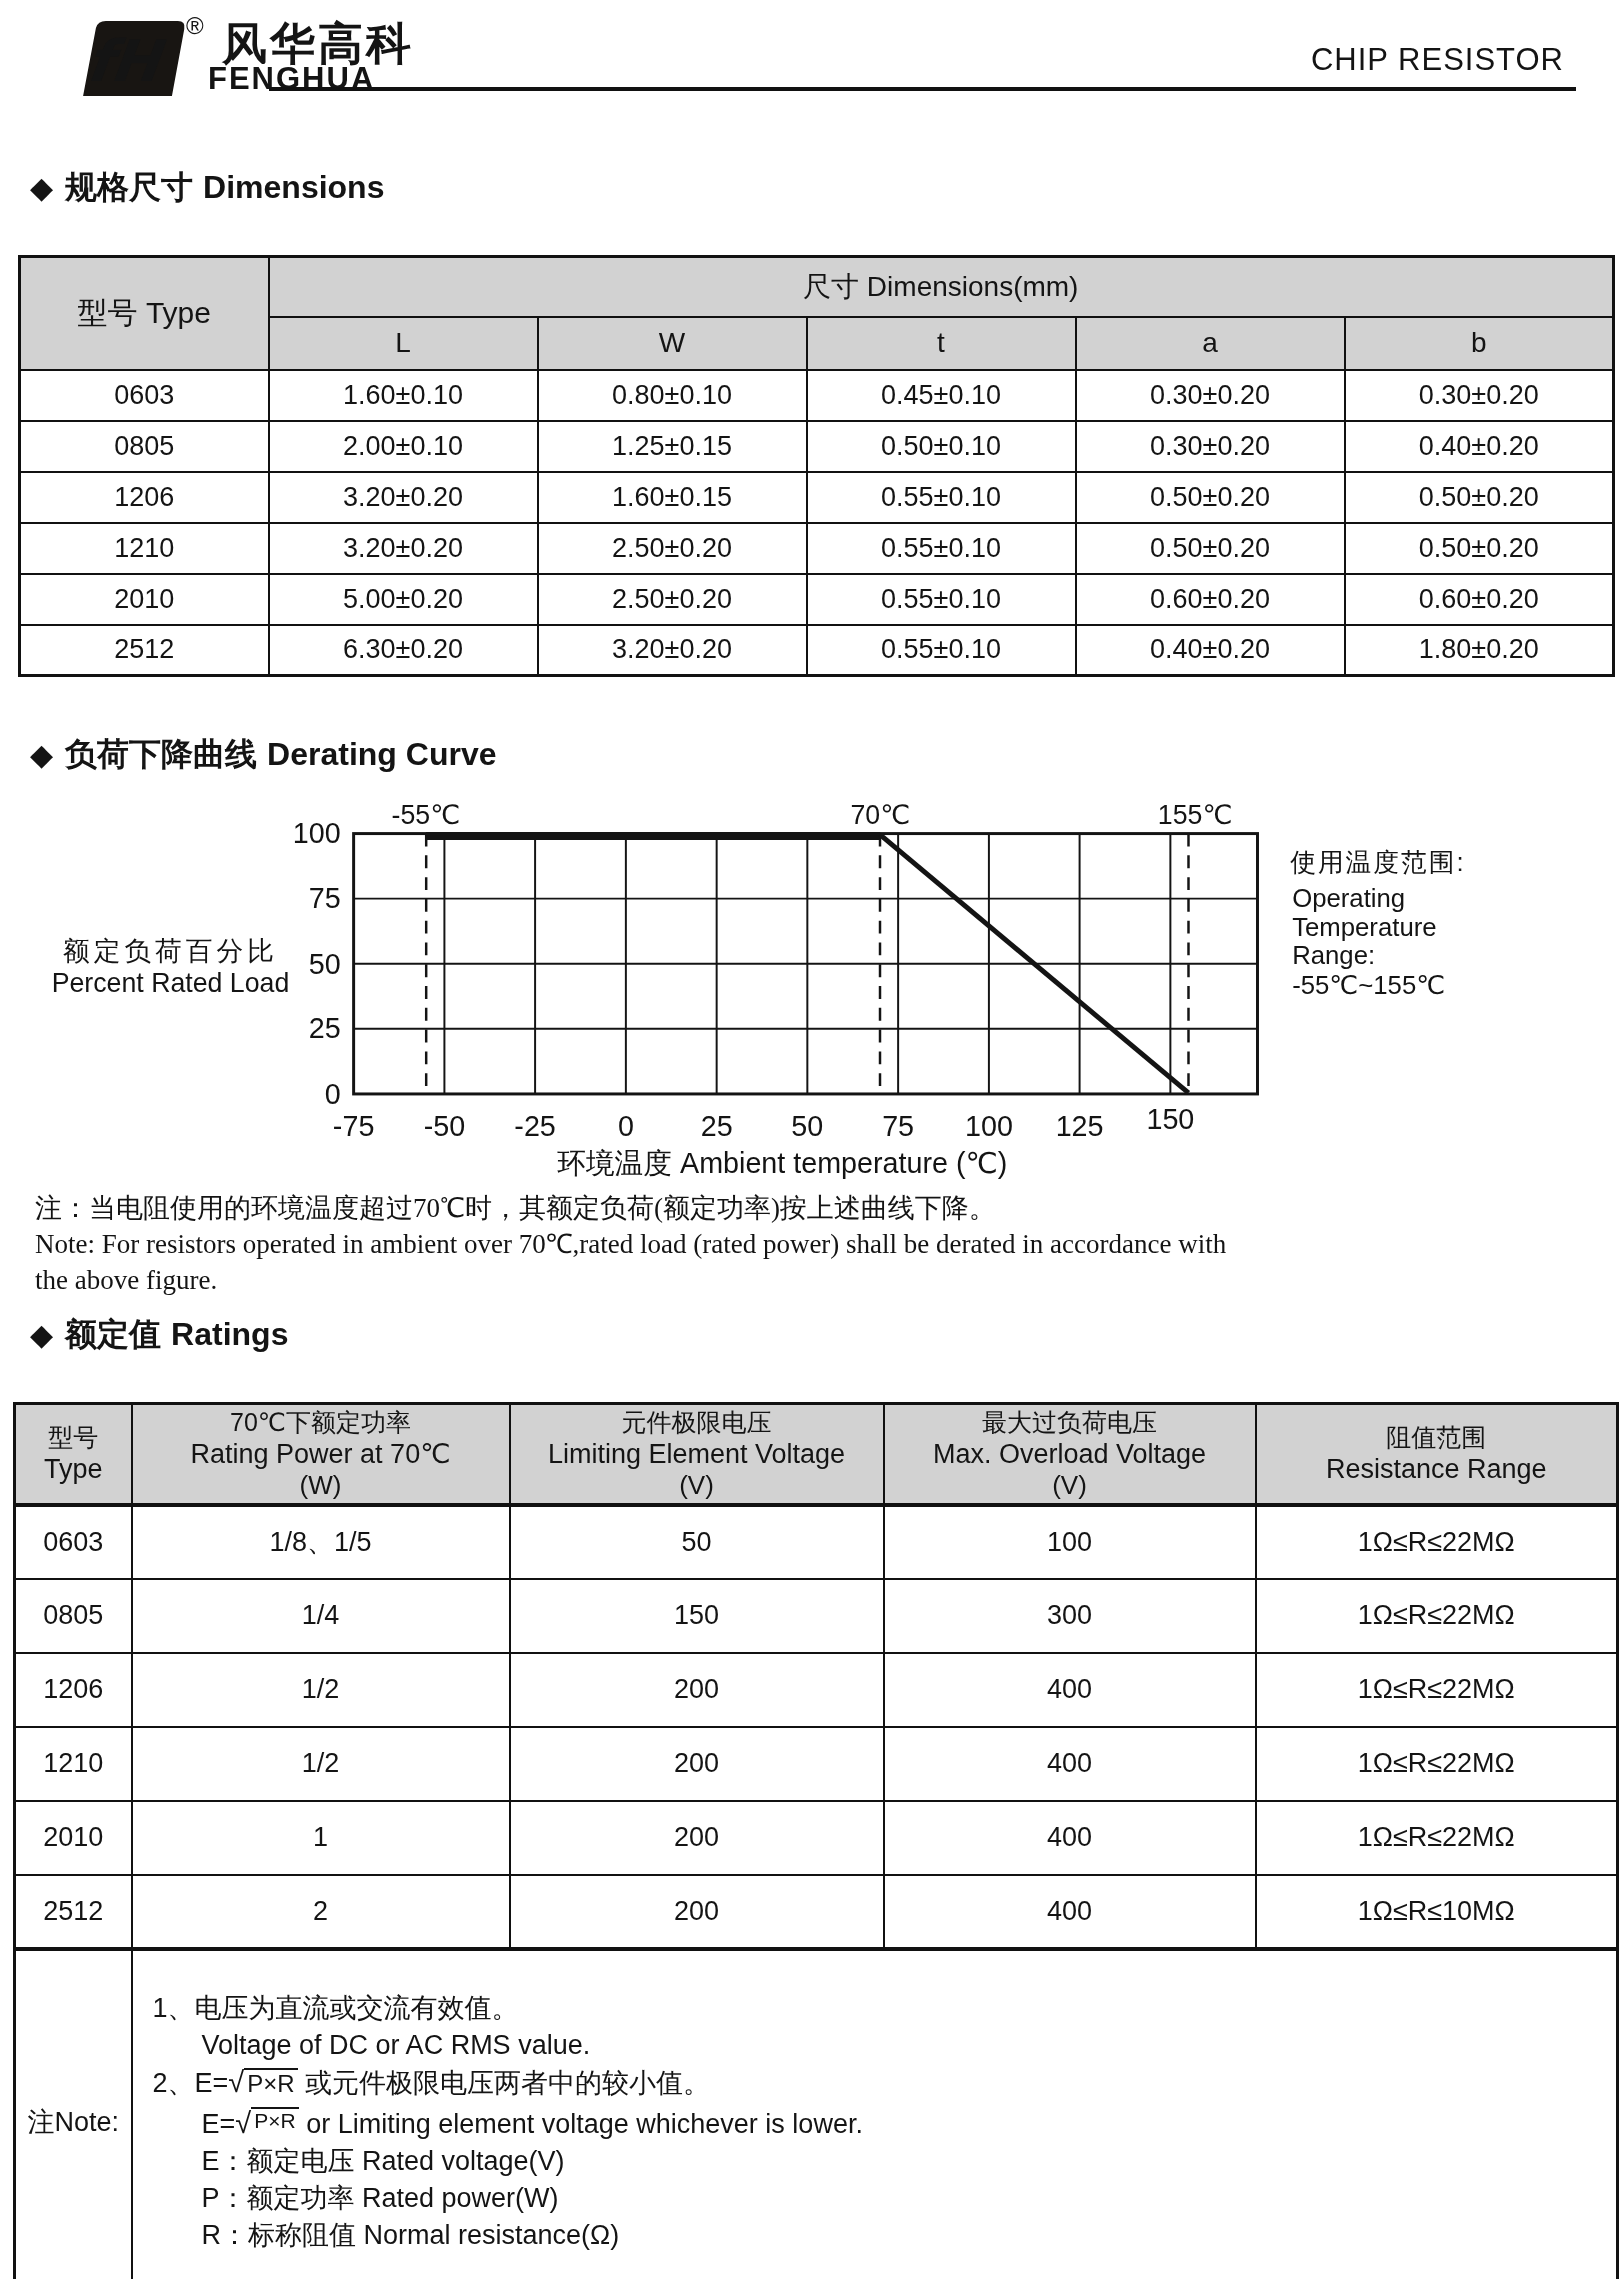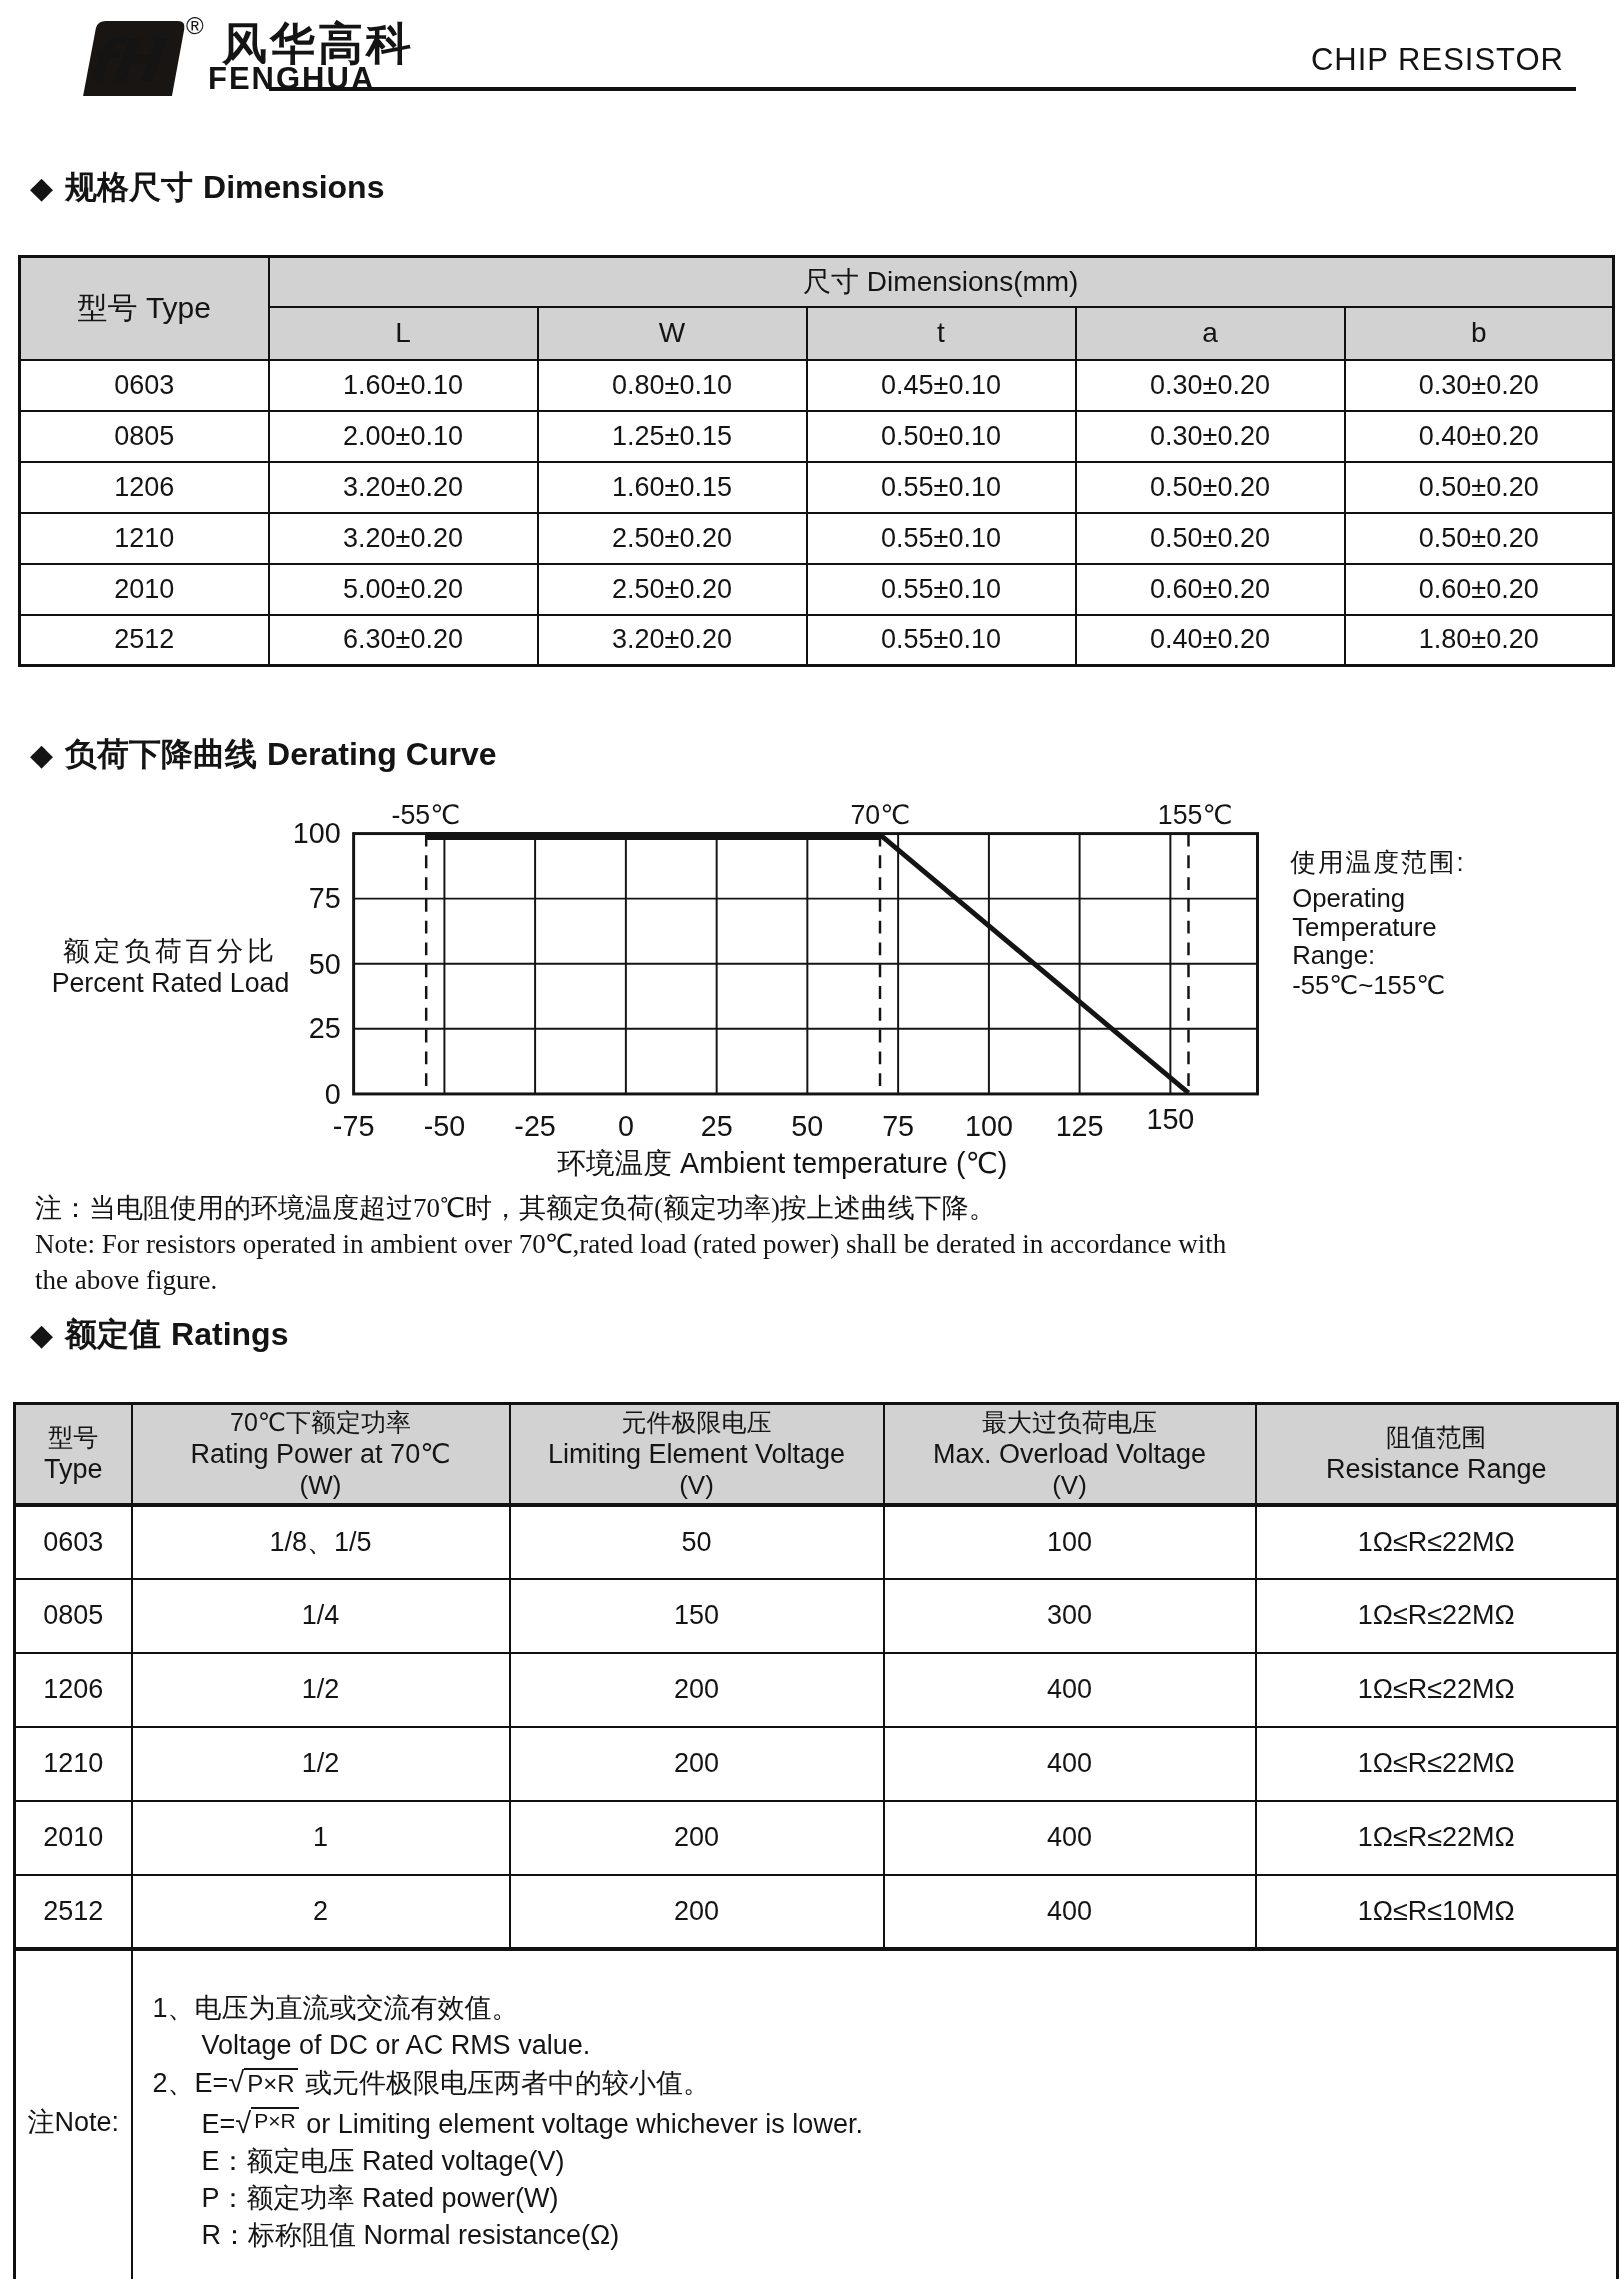--- a/index.html
+++ b/index.html
@@ -21,21 +21,21 @@
   #sec-derating{top:733px;}
   #sec-ratings{top:1313px;}
 
   
   table{border-collapse:collapse;table-layout:fixed;}
   td{border:2px solid #111;text-align:center;vertical-align:middle;padding:0;overflow:hidden;}
   .gray{background:#d2d2d2;}
 
   #dim-table{position:absolute;left:18px;top:255px;width:1596px;border:3px solid #111;}
   #dim-table td{font-size:27px;}
-  #dim-table tr.h1{height:50px;}
+  #dim-table tr.h1{height:60px;}
   #dim-table tr.h2{height:53px;}
   #dim-table tr.data{height:51px;}
   #dim-table .type-head{font-size:30px;}
   #dim-table .dims-head{font-size:28px;}
   #dim-table .sub-head{font-size:28px;}
 
   #ratings-table{position:absolute;left:13px;top:1374px;width:1604px;border:3px solid #111;margin-top:28px;}
   #ratings-table td{font-size:27px;}
   #ratings-table tr.head{height:101px;}
   #ratings-table tr.data{height:74px;}

